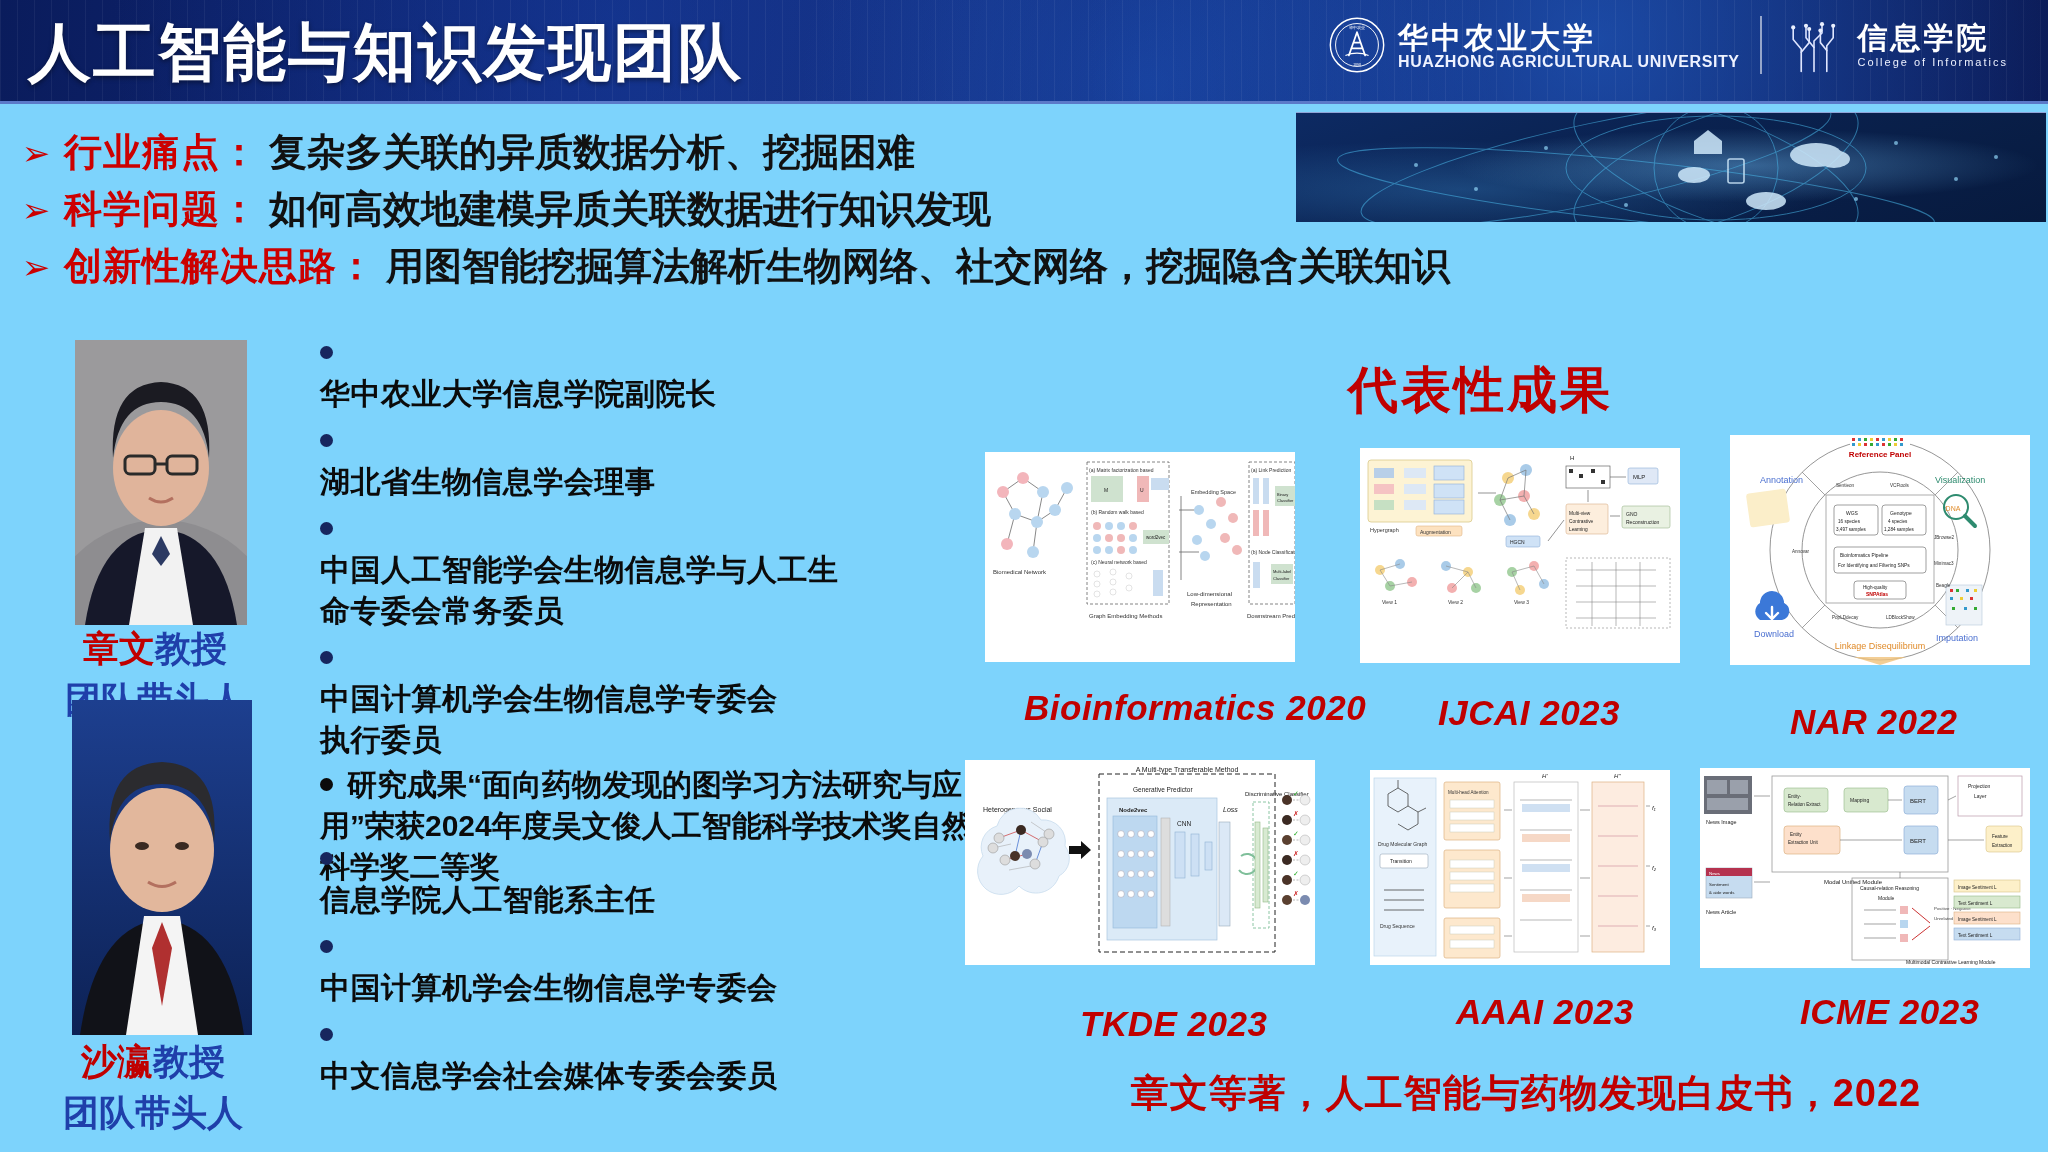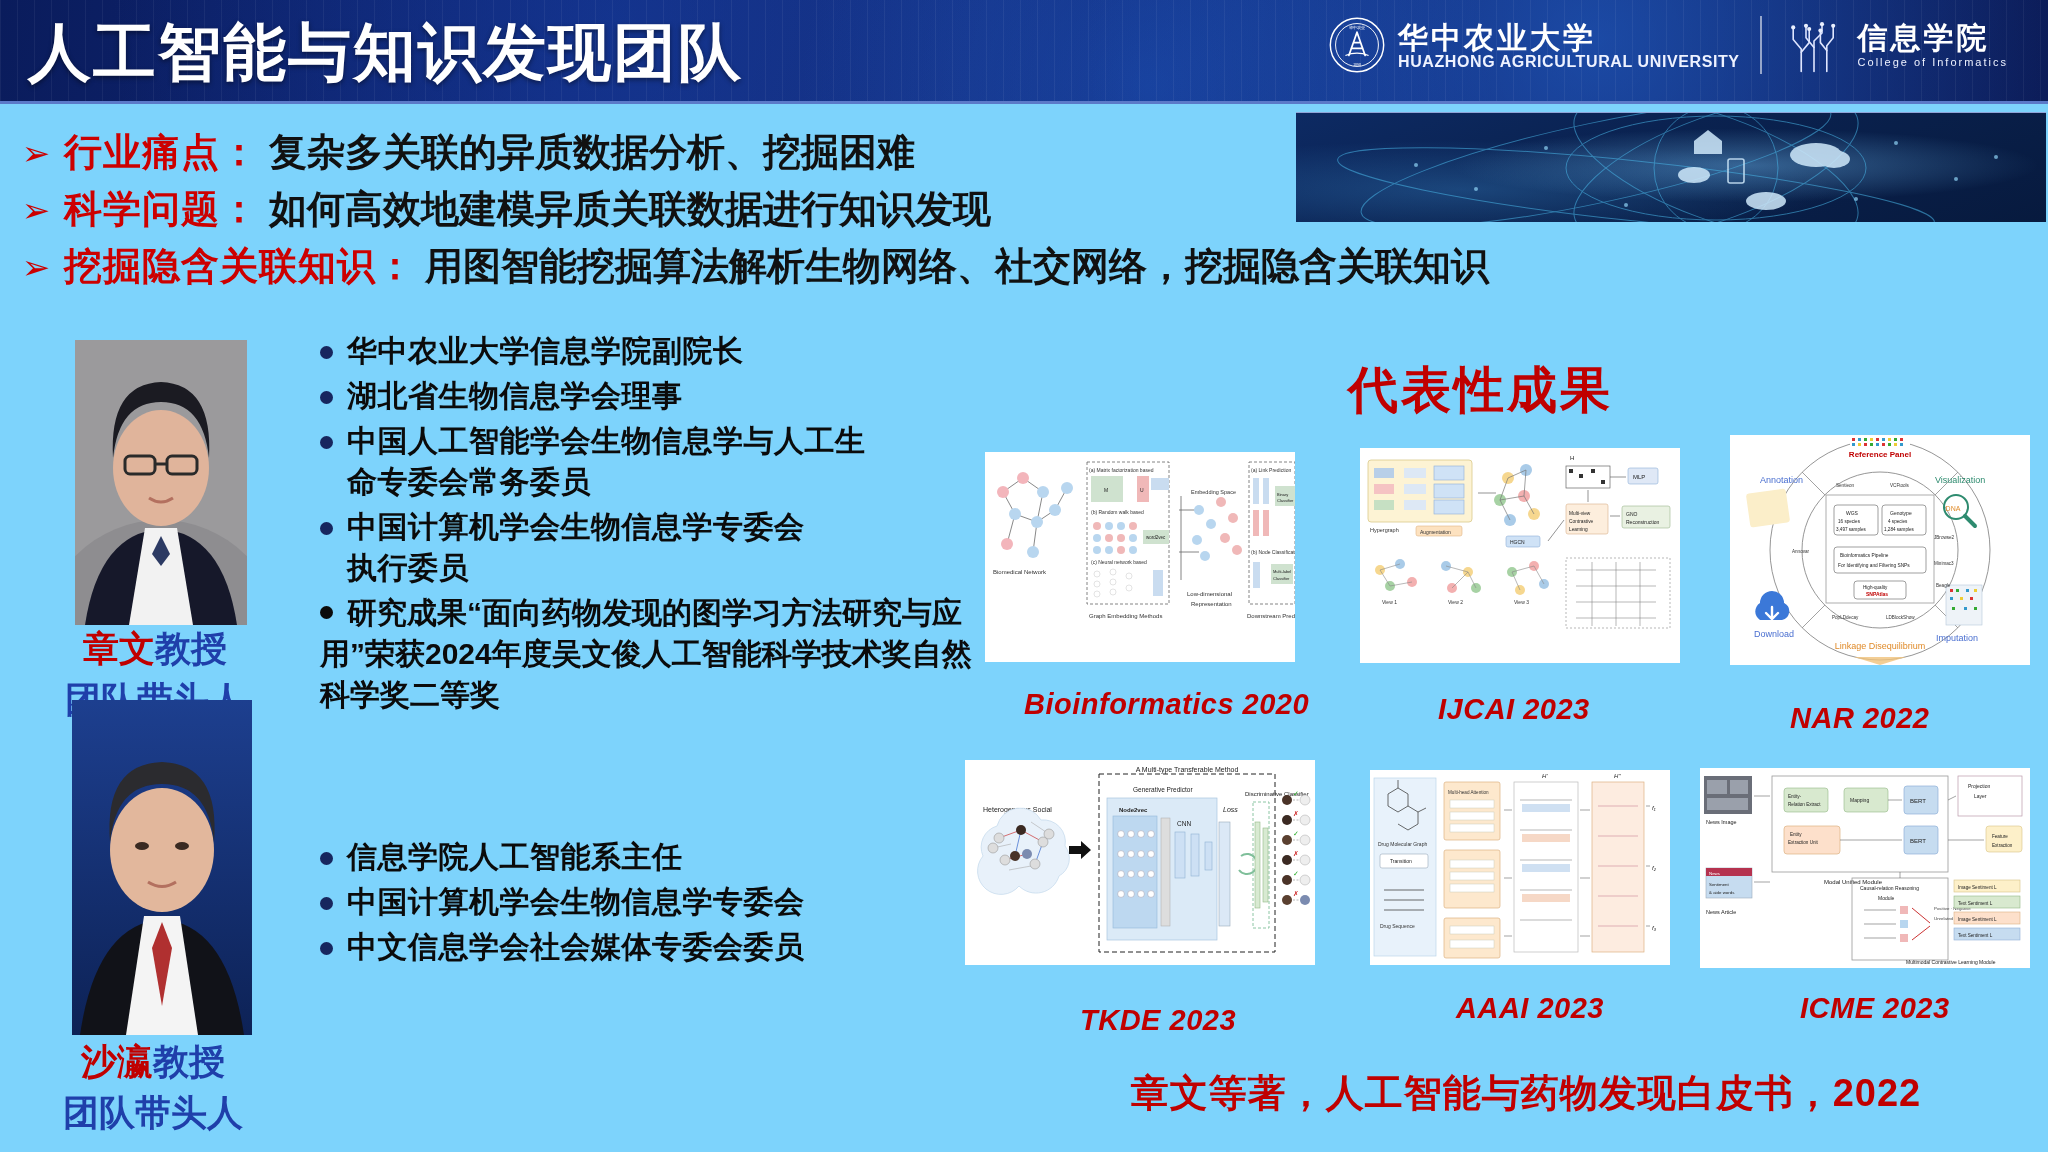--- a/index.html
+++ b/index.html
@@ -72,35 +72,35 @@
   .pn-1 { left: 20px; top: 627px; }
   .pn-2 { left: 18px; top: 1040px; }
   .nm-red  { color:#c00000; font-size: 36px; font-weight:700; }
   .nm-blue { color:#1f3faa; font-size: 36px; font-weight:700; }
   .nm-role { display:block; color:#1f3faa; font-size: 36px; font-weight:700; }
 
   
   .bio { position:absolute; color:#0b0b0b; }
   .bio-1 { left: 320px; top: 330px; width: 680px; }
   .bio-2 { left: 320px; top: 836px; width: 640px; }
-  .bio-item { display:flex; align-items:flex-start; gap: 14px; margin-bottom: 4px; }
+  .bio-item { display:flex; align-items:flex-start; gap: 14px; margin-bottom: 4px; flex-direction: column; }
   .dot { width: 13px; height: 13px; border-radius:50%; background:#17265e; flex:none; margin-top: 16px; }
   .bio-text { font-size: 30px; font-weight:700; line-height: 41px; letter-spacing:.5px; }
   .bio-note { font-size: 30px; font-weight:700; line-height: 41px; margin-top:2px; }
   .bio-note .dot-inline { display:inline-block; width:13px; height:13px; border-radius:50%; background:#0b0b0b; vertical-align: middle; margin-right: 14px; margin-bottom:5px;}
 
   
   .ach-title {
     position:absolute; left: 1348px; top: 357px;
     font-size: 50px; font-weight: 700; color:#c00000; letter-spacing:3px; white-space:nowrap;
   }
   .fig { position:absolute; background:#fff; }
   .fig-cap {
     position:absolute; color:#c00000; font-style: italic; font-weight: 700;
-    font-size: 29px; white-space:nowrap; letter-spacing:.5px;
+    font-size: 35px; white-space:nowrap; letter-spacing:.5px;
   }
   .book-line {
     position:absolute; left: 1046px; top: 1068px; width: 960px; text-align:center;
     color:#c00000; font-size: 38px; font-weight:700; letter-spacing:1px; white-space:nowrap;
   }
 </style>
 </head>
 <body>
 
 <div class="slide">
@@ -161,21 +161,21 @@
       <span class="prob-label">行业痛点：</span>
       <span class="prob-text">复杂多关联的异质数据分析、挖掘困难</span>
     </div>
     <div class="prob-row">
       <span class="arrow-bullet">➢</span>
       <span class="prob-label">科学问题：</span>
       <span class="prob-text">如何高效地建模异质关联数据进行知识发现</span>
     </div>
     <div class="prob-row">
       <span class="arrow-bullet">➢</span>
-      <span class="prob-label">挖掘隐含关联知识：</span>
+      <span class="prob-label">创新性解决思路：</span>
       <span class="prob-text">用图智能挖掘算法解析生物网络、社交网络，挖掘隐含关联知识</span>
     </div>
   </div>
 
   <div class="tech-banner">
     <svg width="750" height="110" viewBox="0 0 750 110">
       <g stroke="#49b7e8" fill="none" opacity="0.55">
         <ellipse cx="420" cy="55" rx="150" ry="52"></ellipse>
         <ellipse cx="420" cy="55" rx="150" ry="52" transform="rotate(20 420 55)"></ellipse>
         <ellipse cx="420" cy="55" rx="150" ry="52" transform="rotate(-20 420 55)"></ellipse>

